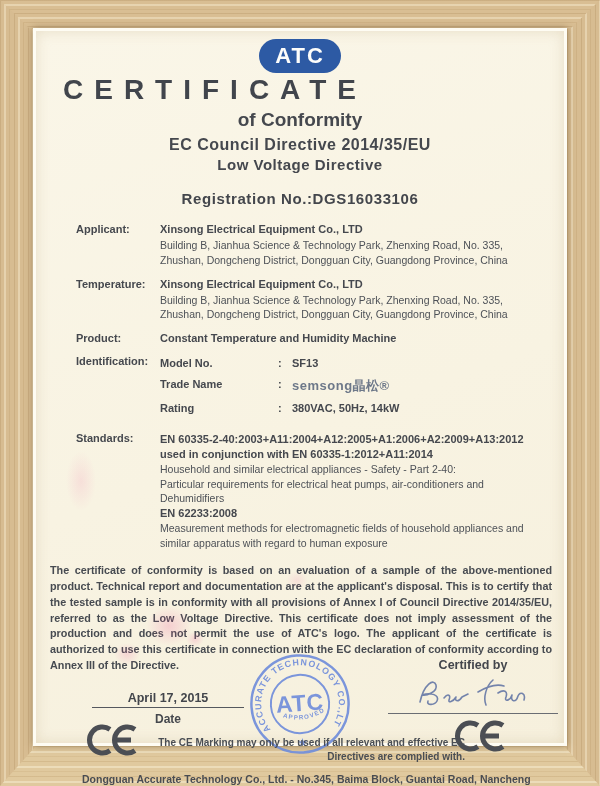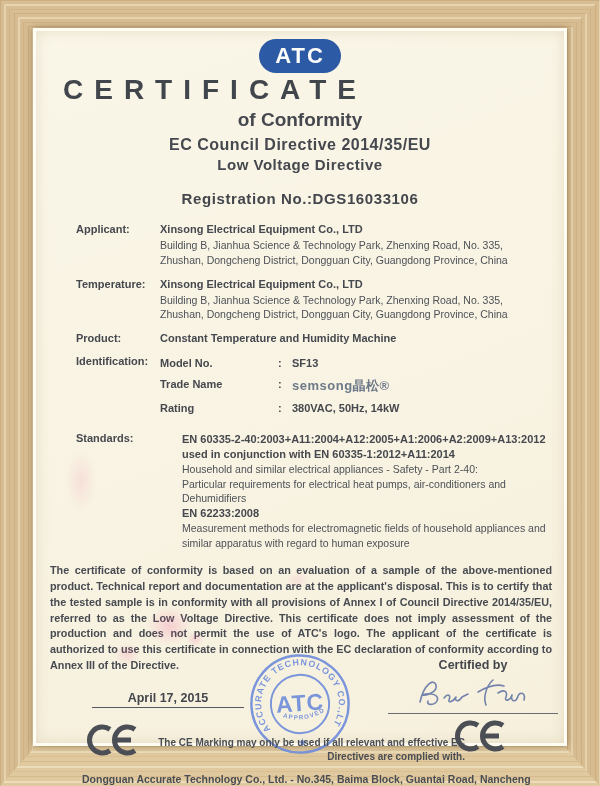--- a/index.html
+++ b/index.html
@@ -144,21 +144,21 @@
             <span class="idval tradename">semsong晶松®</span>
           </div>
           <div class="idrow">
             <span class="idname">Rating</span>
             <span class="idsep">:</span>
             <span class="idval">380VAC, 50Hz, 14kW</span>
           </div>
         </div>
       </div>
 
-      <div class="frow" style="margin-bottom:0;gap:22px;">
+      <div class="frow" style="margin-bottom:0;">
         <div class="flabel">Standards:</div>
         <div class="fval">
           <div class="std-bold">EN 60335-2-40:2003+A11:2004+A12:2005+A1:2006+A2:2009+A13:2012 used in conjunction with EN 60335-1:2012+A11:2014</div>
           <div class="std-reg">Household and similar electrical appliances - Safety - Part 2-40:</div>
           <div class="std-reg">Particular requirements for electrical heat pumps, air-conditioners and Dehumidifiers</div>
           <div class="std-bold">EN 62233:2008</div>
           <div class="std-reg">Measurement methods for electromagnetic fields of household appliances and similar apparatus with regard to human exposure</div>
         </div>
       </div>
     </div>
@@ -179,20 +179,21 @@
         </text>
         <text x="60" y="68" text-anchor="middle" font-size="26" font-weight="bold" fill="#6e8cdb" letter-spacing="1">ATC</text>
         <text font-size="7" font-weight="bold" fill="#6e8cdb" letter-spacing="1.4">
           <textPath href="#apprPath" startOffset="6">APPROVED</textPath>
         </text>
         <text x="60" y="108" text-anchor="middle" font-size="13" fill="#6e8cdb">★</text>
       </svg>
 
       <div class="date-block">
         <div class="date-value">April 17, 2015</div>
+        <div class="date-label">Date</div>
       </div>
 
       <div class="certified-block">
         <div class="certified-label">Certified by</div>
         <svg width="150" height="36" viewBox="0 0 150 36">
           <title>Bart Fang</title>
           <g fill="none" stroke="#7383ab" stroke-width="1.6" stroke-linecap="round" stroke-linejoin="round">
             <path d="M22,30 C26,12 36,6 38,13 C40,20 28,24 24,23 C33,20 42,23 39,29 C37,33 28,34 30,29"></path>
             <path d="M46,26 C50,21 53,23 51,28 C50,31 55,30 58,25 C56,30 61,30 64,25 L70,22"></path>
             <path d="M95,8 C88,14 85,26 88,33 M80,20 C90,14 100,12 106,14"></path>

